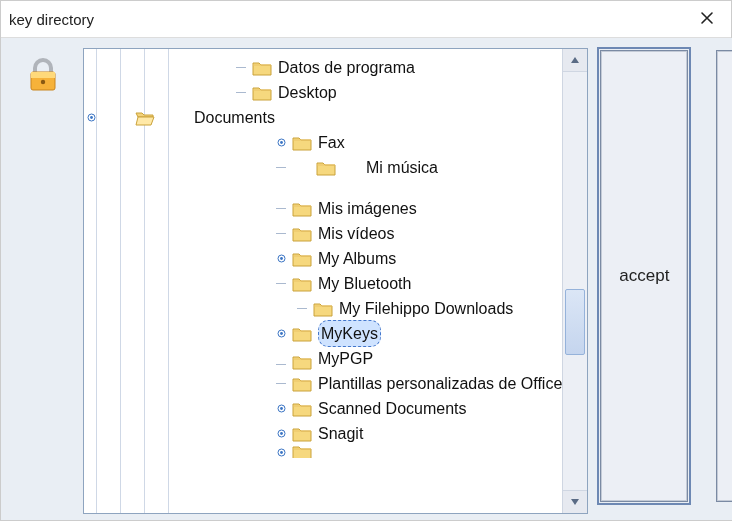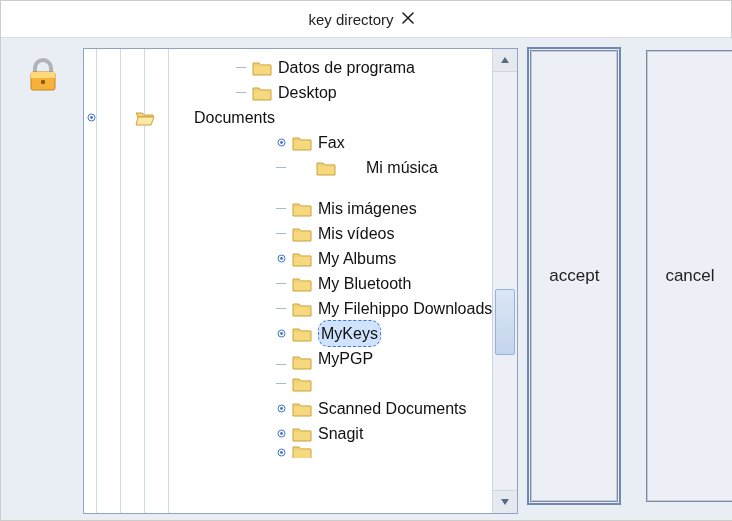--- a/index.html
+++ b/index.html
@@ -17,21 +17,21 @@
     height: 521px;
     box-sizing: border-box;
     border: 1px solid #ccc;
     display: flex;
     flex-direction: column;
   }
   .titlebar {
     height: 36px;
     display: flex;
     align-items: center;
-    justify-content: center;
+    justify-content: space-between;
     padding: 0 10px 0 8px;
     border-bottom: 1px solid #ddd;
     color: #222;
     font-size: 15px;
     background: #fff;
   }
   .titlebar .close {
     width: 28px;
     height: 28px;
     display: flex;
@@ -311,21 +311,21 @@
                 <span class="node-label">My Albums</span>
               </div>
               <div class="node" style="padding-left: 190px;">
                 <span class="dash"></span>
                 <span class="folder-icon"><svg viewBox="0 0 20 18">
                     <path d="M1 4 h6 l2 2 h10 v10 H1 z" fill="#f6d87e" stroke="#caa23a"></path>
                     <path d="M1 6 h18" stroke="#eac468"></path>
                   </svg></span>
                 <span class="node-label">My Bluetooth</span>
               </div>
-              <div class="node" style="padding-left: 190px;">
+              <div class="node" style="padding-left: 190px; margin-left: 21px;">
                 <span class="dash"></span>
                 <span class="folder-icon"><svg viewBox="0 0 20 18">
                     <path d="M1 4 h6 l2 2 h10 v10 H1 z" fill="#f6d87e" stroke="#caa23a"></path>
                     <path d="M1 6 h18" stroke="#eac468"></path>
                   </svg></span>
                 <span class="node-label">My Filehippo Downloads</span>
               </div>
               <div class="node" style="padding-left: 190px;">
                 <span class="handle">
                   <svg viewBox="0 0 9 9">
@@ -346,20 +346,21 @@
                     <path d="M1 6 h18" stroke="#eac468"></path>
                   </svg></span>
                 <span class="node-label">MyPGP</span>
               </div>
               <div class="node" style="padding-left: 190px;">
                 <span class="dash"></span>
                 <span class="folder-icon"><svg viewBox="0 0 20 18">
                     <path d="M1 4 h6 l2 2 h10 v10 H1 z" fill="#f6d87e" stroke="#caa23a"></path>
                     <path d="M1 6 h18" stroke="#eac468"></path>
                   </svg></span>
+                <span class="node-label">Plantillas personalizadas de Office</span>
               </div>
               <div class="node" style="padding-left: 190px;">
                 <span class="handle">
                   <svg viewBox="0 0 9 9">
                     <circle cx="4.5" cy="4.5" r="3.5" fill="#fff" stroke="#3b75c4"></circle>
                     <circle cx="4.5" cy="4.5" r="1.4" fill="#3b75c4"></circle>
                   </svg>
                 </span>
                 <span class="folder-icon"><svg viewBox="0 0 20 18">
                     <path d="M1 4 h6 l2 2 h10 v10 H1 z" fill="#f6d87e" stroke="#caa23a"></path>

